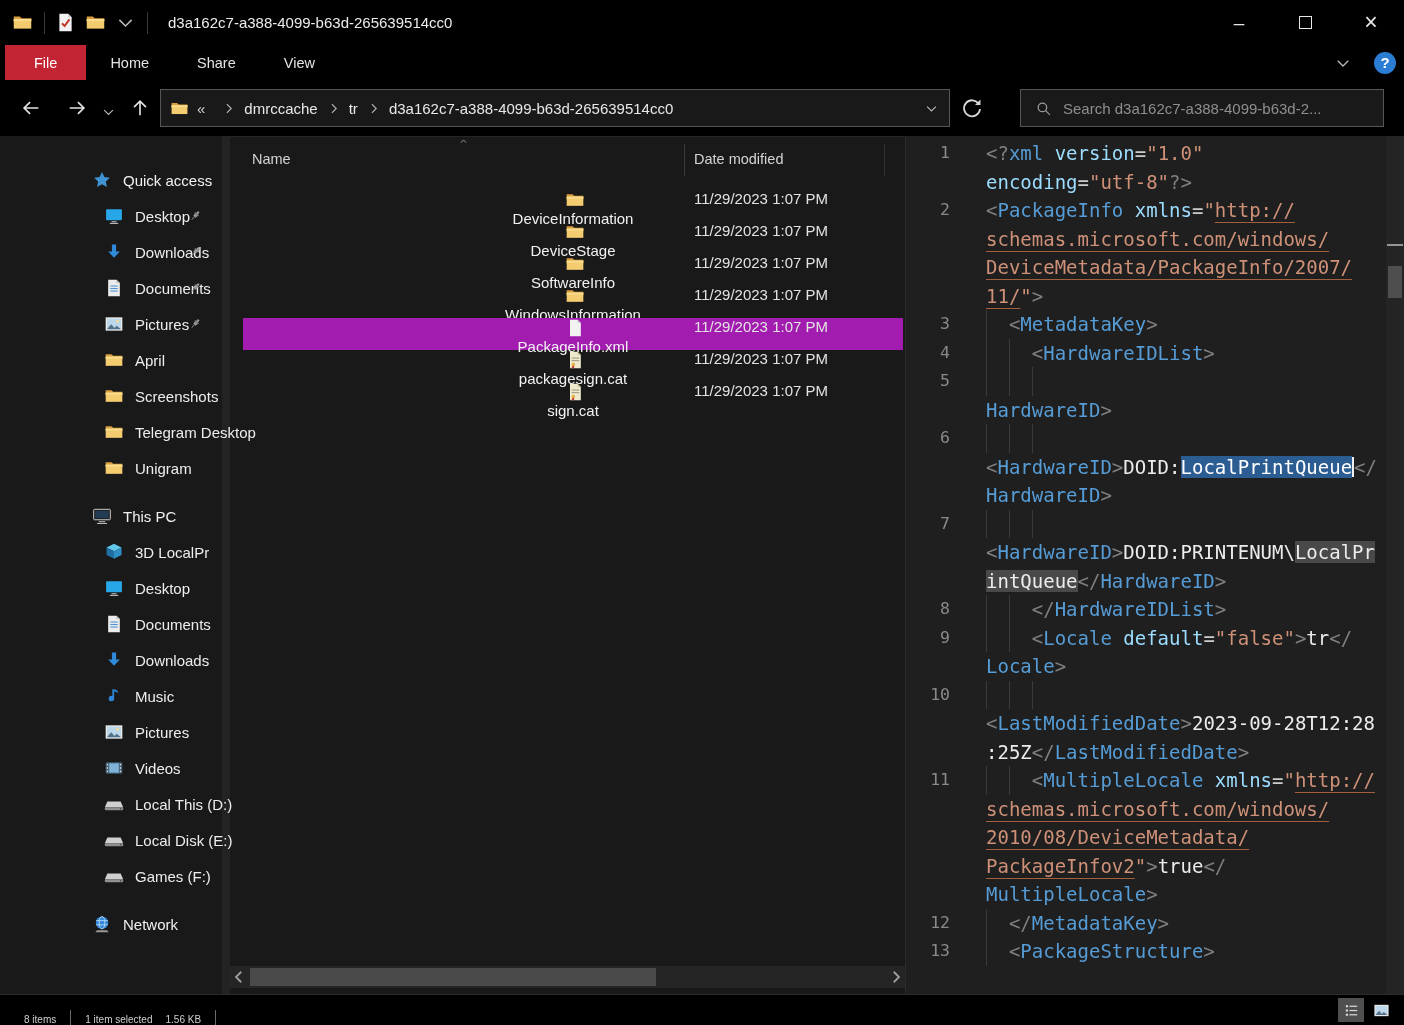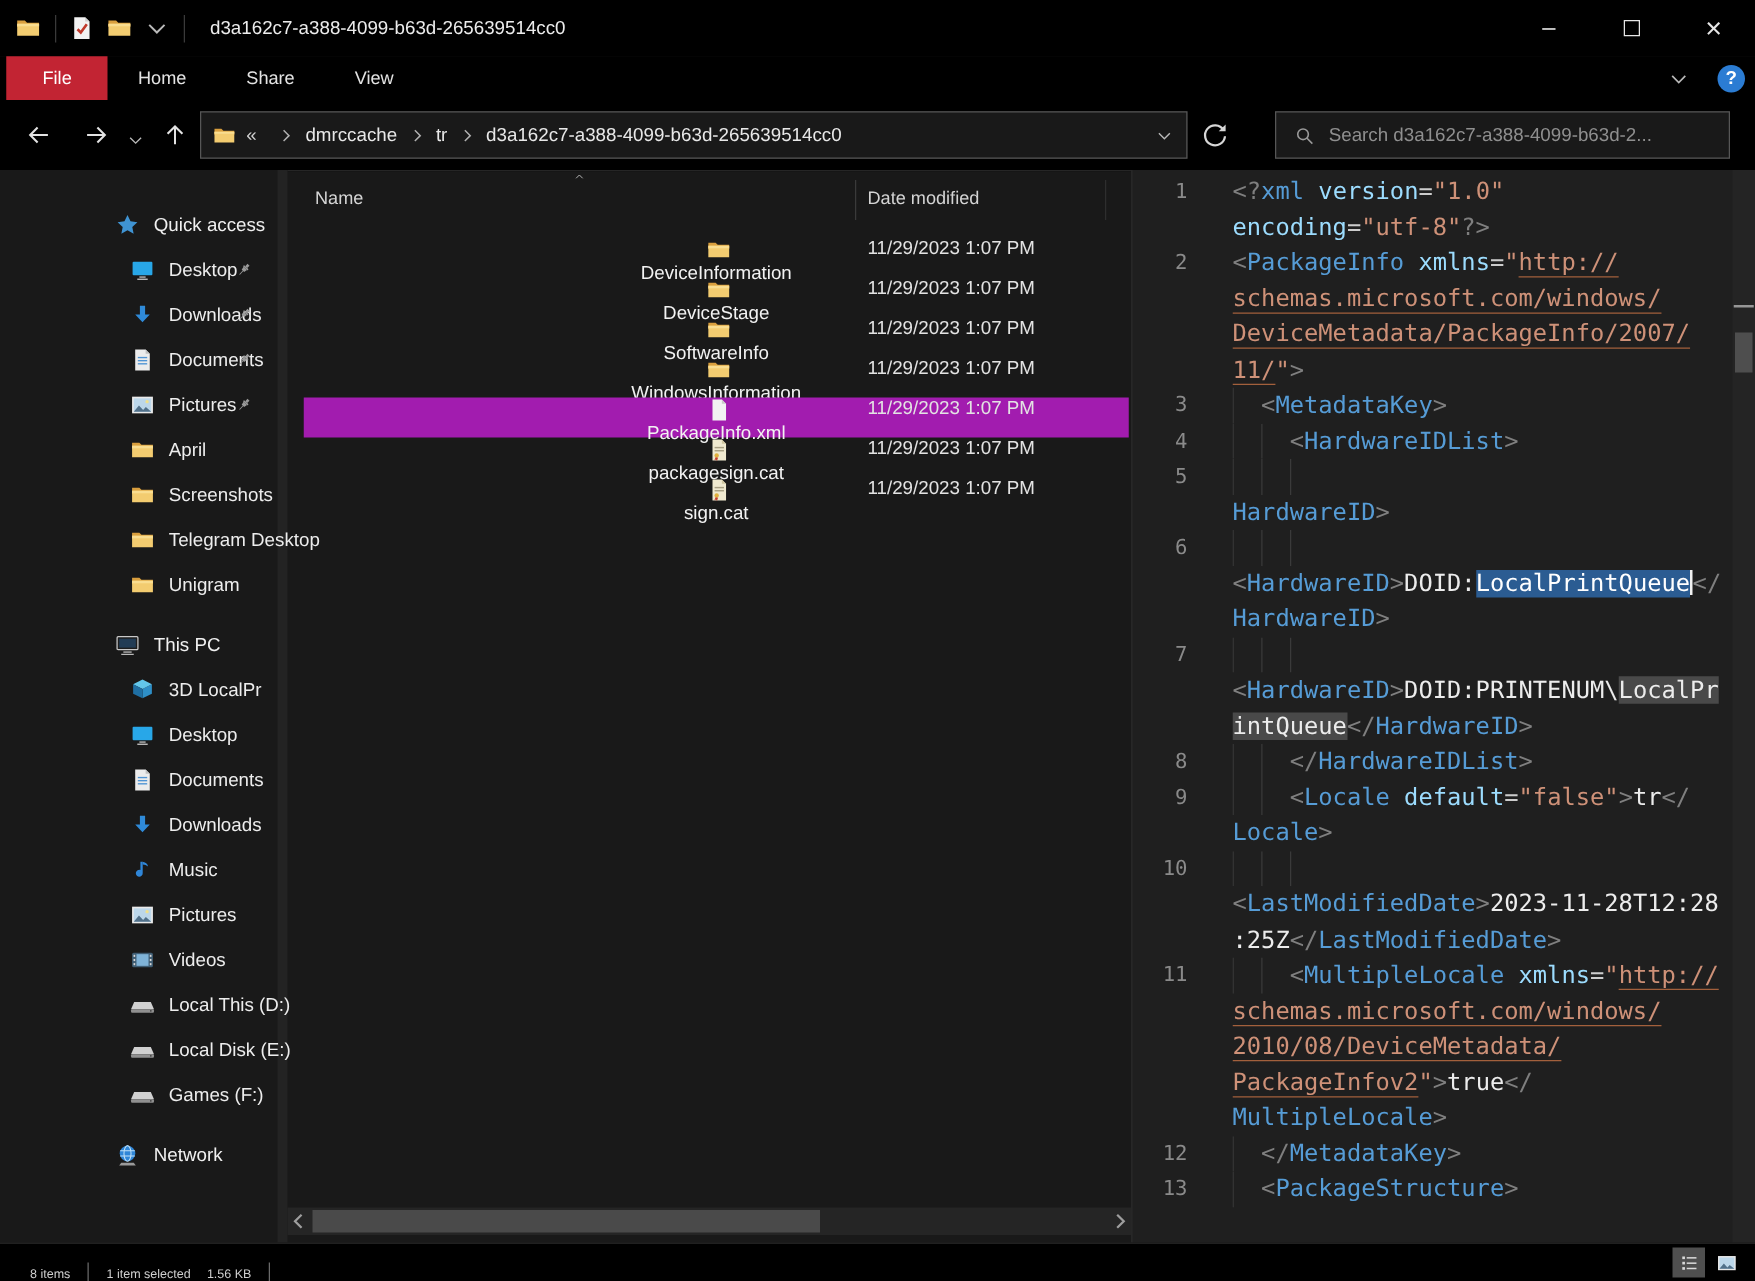--- a/index.html
+++ b/index.html
@@ -707,21 +707,21 @@
         <div class="crow">
           <span class="ln"></span>
           <span class="ctext"><span class="tk-tag">Locale</span><span class="tk-p">&gt;</span></span>
         </div>
         <div class="crow">
           <span class="ln">10</span>
           <span class="ctext" style="padding-left: 6ch;"><span class="guide" style="left: 0ch;"></span><span class="guide" style="left: 2ch;"></span><span class="guide" style="left: 4ch;"></span></span>
         </div>
         <div class="crow">
           <span class="ln"></span>
-          <span class="ctext"><span class="tk-p">&lt;</span><span class="tk-tag">LastModifiedDate</span><span class="tk-p">&gt;</span><span class="tk-txt">2023-11-28T12:28</span></span>
+          <span class="ctext"><span class="tk-p">&lt;</span><span class="tk-tag">LastModifiedDate</span><span class="tk-p">&gt;</span><span class="tk-txt">2023-09-28T12:28</span></span>
         </div>
         <div class="crow">
           <span class="ln"></span>
           <span class="ctext"><span class="tk-txt">:25Z</span><span class="tk-p">&lt;/</span><span class="tk-tag">LastModifiedDate</span><span class="tk-p">&gt;</span></span>
         </div>
         <div class="crow">
           <span class="ln">11</span>
           <span class="ctext" style="padding-left: 4ch;"><span class="guide" style="left: 0ch;"></span><span class="guide" style="left: 2ch;"></span><span class="tk-p">&lt;</span><span class="tk-tag">MultipleLocale</span><span class="tk-plain"> </span><span class="tk-attr">xmlns</span><span class="tk-op">=</span><span class="tk-str">"</span><span class="tk-url">http://</span></span>
         </div>
         <div class="crow">

